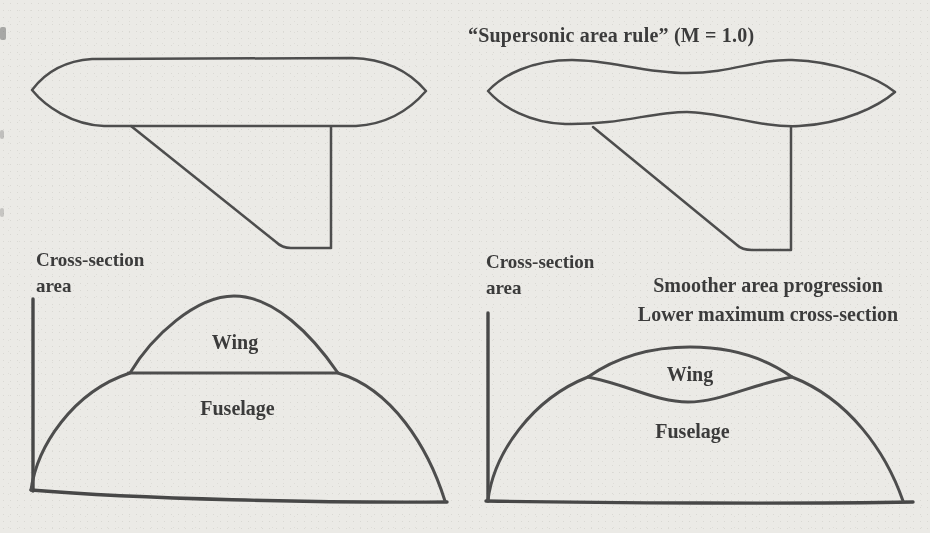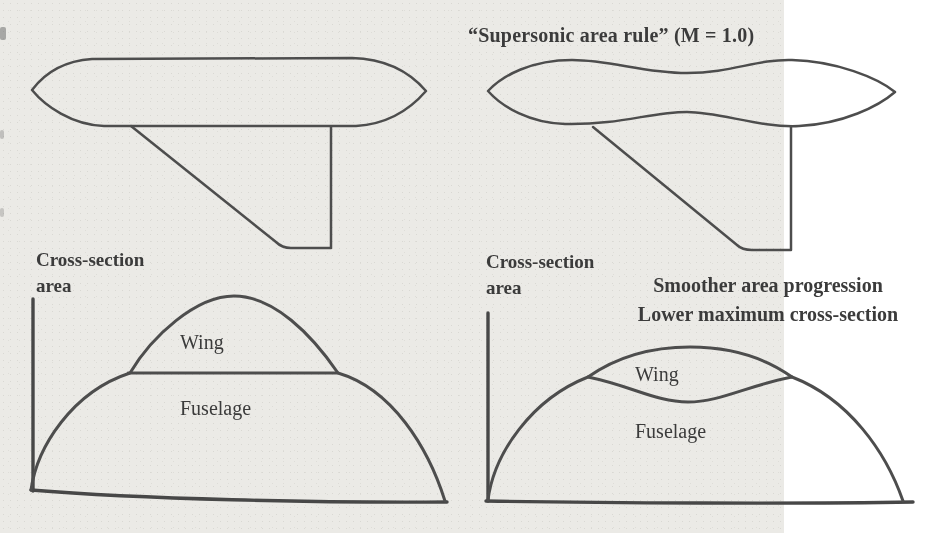--- a/index.html
+++ b/index.html
@@ -1,21 +1,21 @@
 <!DOCTYPE html>
 <html><head>
 <meta charset="utf-8">
 <style>
   html,body{margin:0;padding:0;}
   body{
     width:930px;height:533px;overflow:hidden;
     font-family:"Liberation Serif","DejaVu Serif",serif;
   }
   .page{
-    position:relative;width:784px;height:533px;
+    position:relative;width:930px;height:533px;
     background-color:#ebeae6;
     background-image:
       radial-gradient(#d9d8d3 0.6px, transparent 0.8px),
       radial-gradient(#deddd8 0.5px, transparent 0.7px);
     background-size:7px 7px, 11px 11px;
     background-position:0 0, 3px 5px;
     color:#3b3b3b;
   }
   .art{position:absolute;left:0;top:0;width:930px;height:533px;}
   .label{position:absolute;white-space:nowrap;}
@@ -26,22 +26,22 @@
   .axis-label{
     font-size:19px;font-weight:600;line-height:26px;margin-left:20px;
   }
   .axis-label.lp{left:16px;top:247px;}
   .axis-label.rp{left:466px;top:249px;}
   .annotation{
     left:600px;top:271px;width:336px;text-align:center;
     font-size:20px;font-weight:600;line-height:29px;white-space:nowrap;
   }
   .curve-label{
-    position:absolute;
-    font-size:20px;font-weight:400;
+    position:absolute;text-align:center;
+    font-size:20px;font-weight:700;
   }
   .lp-wing{left:180px;top:331px;width:110px;}
   .lp-fuselage{left:180px;top:397px;width:115px;}
   .rp-wing{left:635px;top:363px;width:110px;}
   .rp-fuselage{left:635px;top:420px;width:115px;}
   .smudge{
     position:absolute;background:#6f6f6f;border-radius:2px;opacity:.55;
   }
   svg path{fill:none;stroke:#4e4e4e;stroke-linecap:round;stroke-linejoin:round;}
   .plane{stroke-width:2.5px;}

